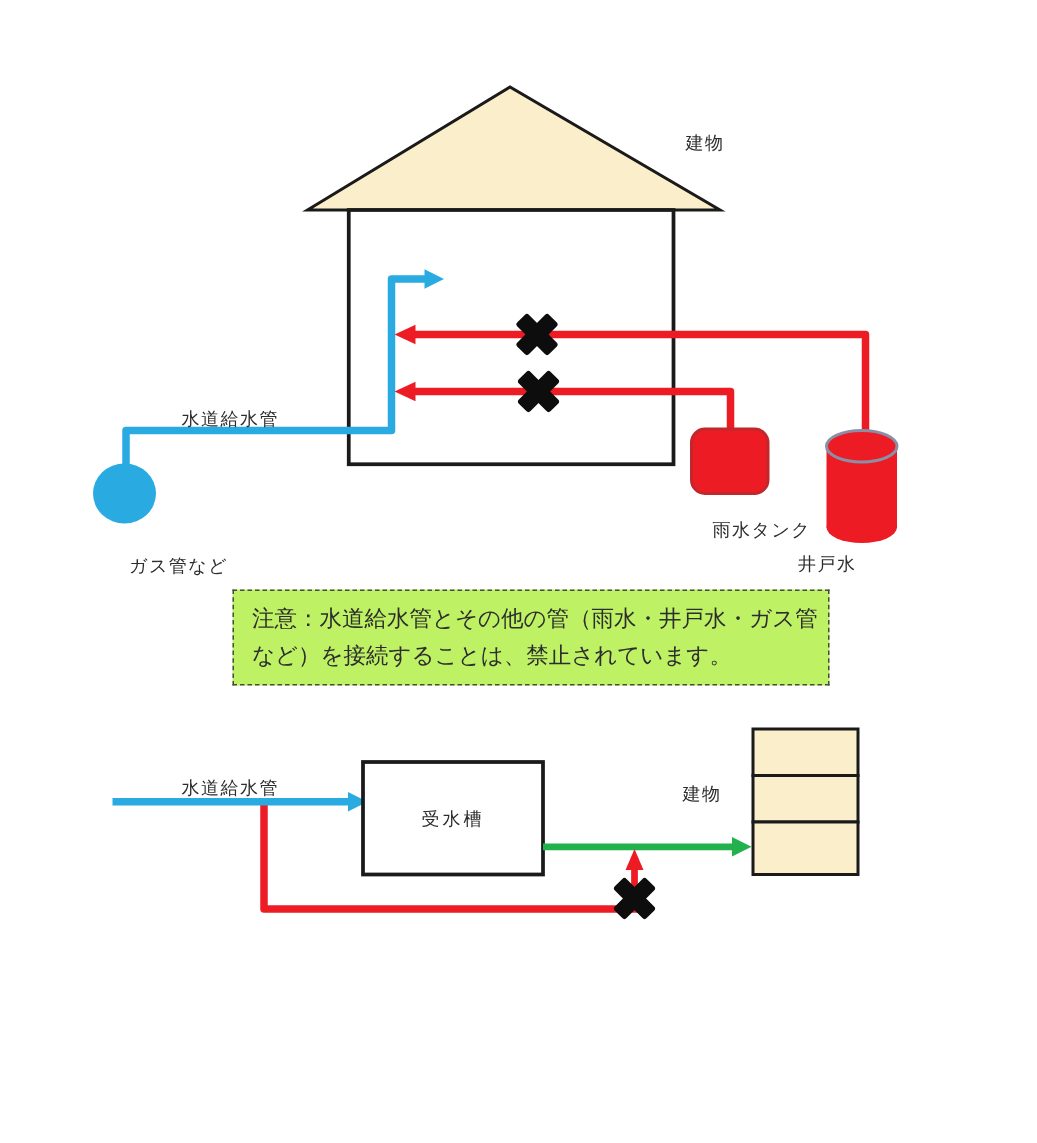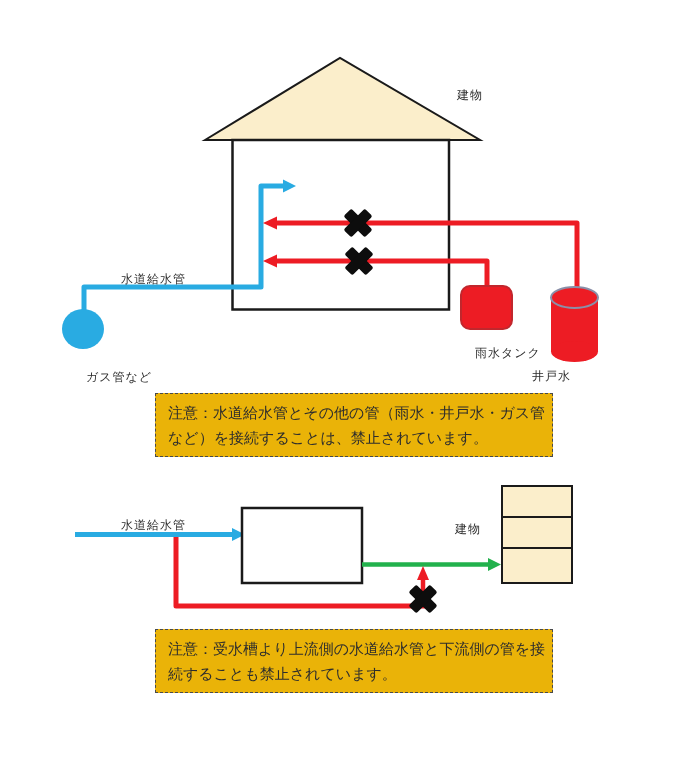--- a/index.html
+++ b/index.html
@@ -29,21 +29,21 @@
   .lbl-receiving{
     left:242px;top:508px;width:120px;height:75px;
     display:flex;align-items:center;justify-content:center;
     letter-spacing:2px;
   }
   .note-box{
     position:absolute;
     left:155px;width:398px;
     box-sizing:border-box;
     border:1.5px dashed #4a4a4a;
-    background:#eab308;
+    background:#bef264;
     font-size:15px;
     line-height:25px;
     letter-spacing:0;
     color:#2d2d2d;
     padding:7px 6px 5px 12px;
     font-family:Liberation Serif, serif;
   }
   .note-box-1{top:393px;min-height:60px;}
   .note-box-2{top:629px;min-height:64px;}
 </style>
@@ -111,17 +111,17 @@
 
   <div class="lbl lbl-building-top">建物</div>
   <div class="lbl lbl-supply-top">水道給水管</div>
   <div class="lbl lbl-distribution">ガス管など</div>
   <div class="lbl lbl-rain-tank">雨水タンク</div>
   <div class="lbl lbl-well">井戸水</div>
 
   <div class="note-box note-box-1">注意：水道給水管とその他の管（雨水・井戸水・ガス管など）を接続することは、禁止されています。</div>
 
   <div class="lbl lbl-supply-bottom">水道給水管</div>
+  <div class="lbl lbl-receiving">受水槽</div>
   <div class="lbl lbl-building-bottom">建物</div>
 
-  <div class="note-box note-box-2">注意：受水槽より上流側の水道給水管と下流側の管を接続することも禁止されています。</div>
 
 </div>
 
 </body></html>

